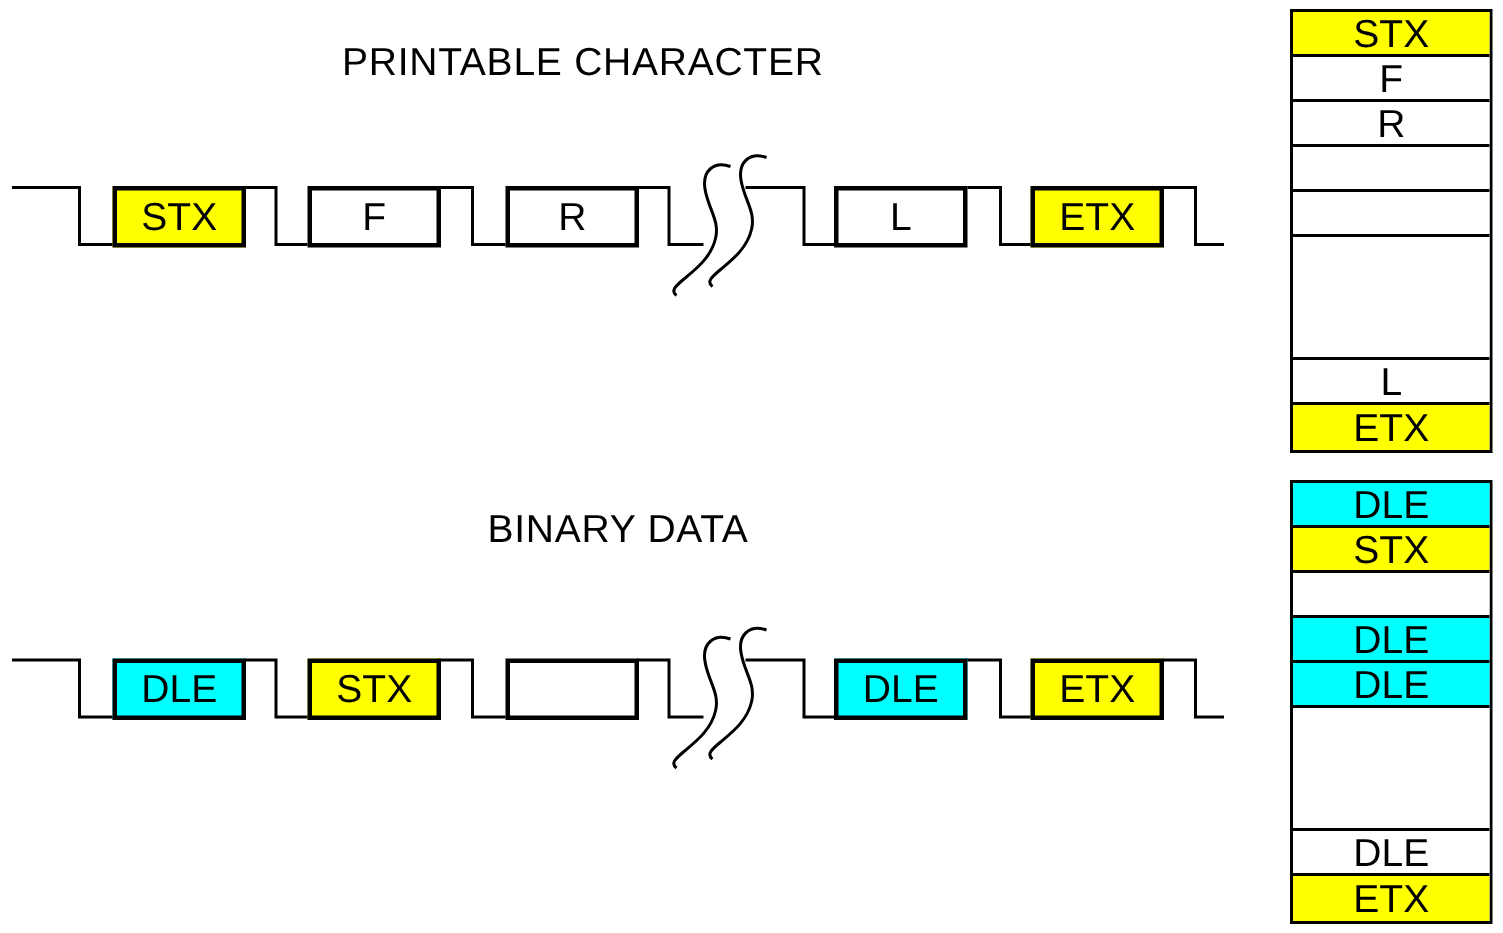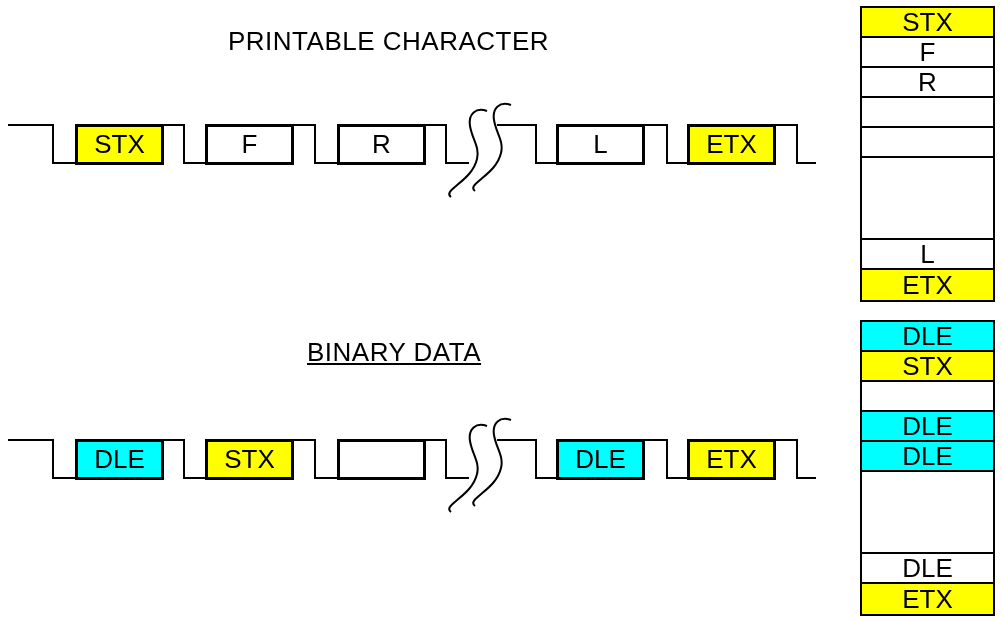--- a/index.html
+++ b/index.html
@@ -49,21 +49,21 @@
     <path d="M487 111 C476 107 468 114 470 126 C472 139 480 147 477 159 C474 172 463 180 456 186 C450 191 447 194 451 197" fill="none" stroke="#000" stroke-width="2"></path>
     <path d="M511 105 C500 101 492 108 494 120 C496 133 504 141 501 153 C498 166 487 174 480 180 C474 185 471 188 475 191" fill="none" stroke="#000" stroke-width="2"></path>
 
     <path d="M8 440 H53 V478 H76 M162 440 H184 V478 H206 M292 440 H315 V478 H338 M424 440 H446 V478 H469 M497 440 H536 V478 H558 M644 440 H667 V478 H688 M775 440 H797 V478 H816" fill="none" stroke="#000" stroke-width="2"></path>
 
     <path d="M487 426 C476 422 468 429 470 441 C472 454 480 462 477 474 C474 487 463 495 456 501 C450 506 447 509 451 512" fill="none" stroke="#000" stroke-width="2"></path>
     <path d="M511 420 C500 416 492 423 494 435 C496 448 504 456 501 468 C498 481 487 489 480 495 C474 500 471 503 475 506" fill="none" stroke="#000" stroke-width="2"></path>
   </svg>
 
   <div class="title" style="left:228px;top:26px;">PRINTABLE CHARACTER</div>
-  <div class="title" style="left:307px;top:337px;text-decoration:underline;">BINARY DATA</div>
+  <div class="title" style="left:325px;top:337px;">BINARY DATA</div>
 
   <div class="row1">
     <div class="fbox fb0" style="background-color: rgb(255, 255, 0);">STX</div>
     <div class="fbox fb1" style="background-color: rgb(255, 255, 255);">F</div>
     <div class="fbox fb2" style="background-color: rgb(255, 255, 255);">R</div>
     <div class="fbox fb3" style="background-color: rgb(255, 255, 255);">L</div>
     <div class="fbox fb4" style="background-color: rgb(255, 255, 0);">ETX</div>
   </div>
 
   <div class="row2">

